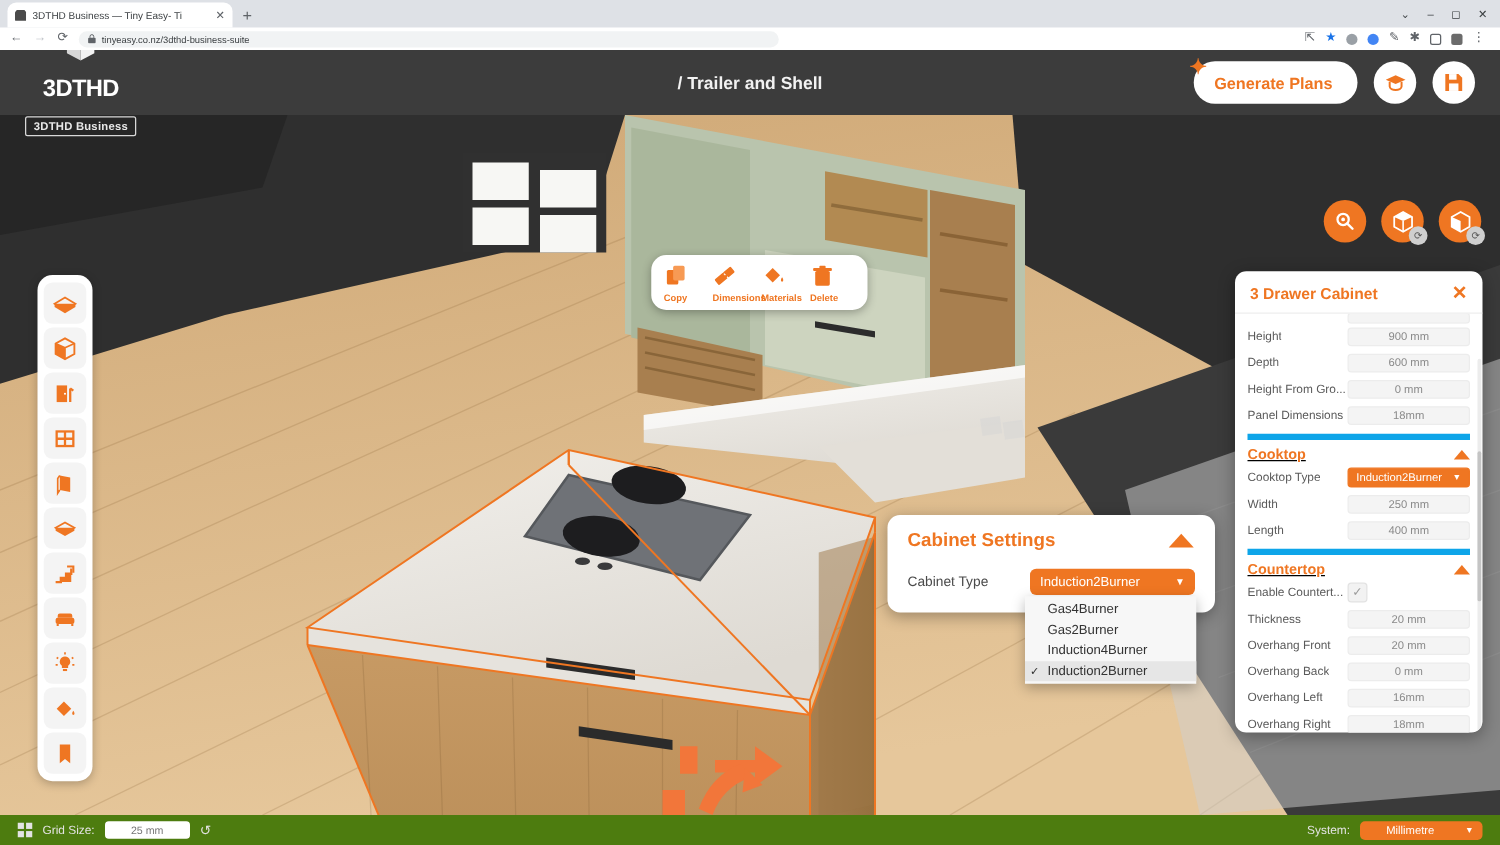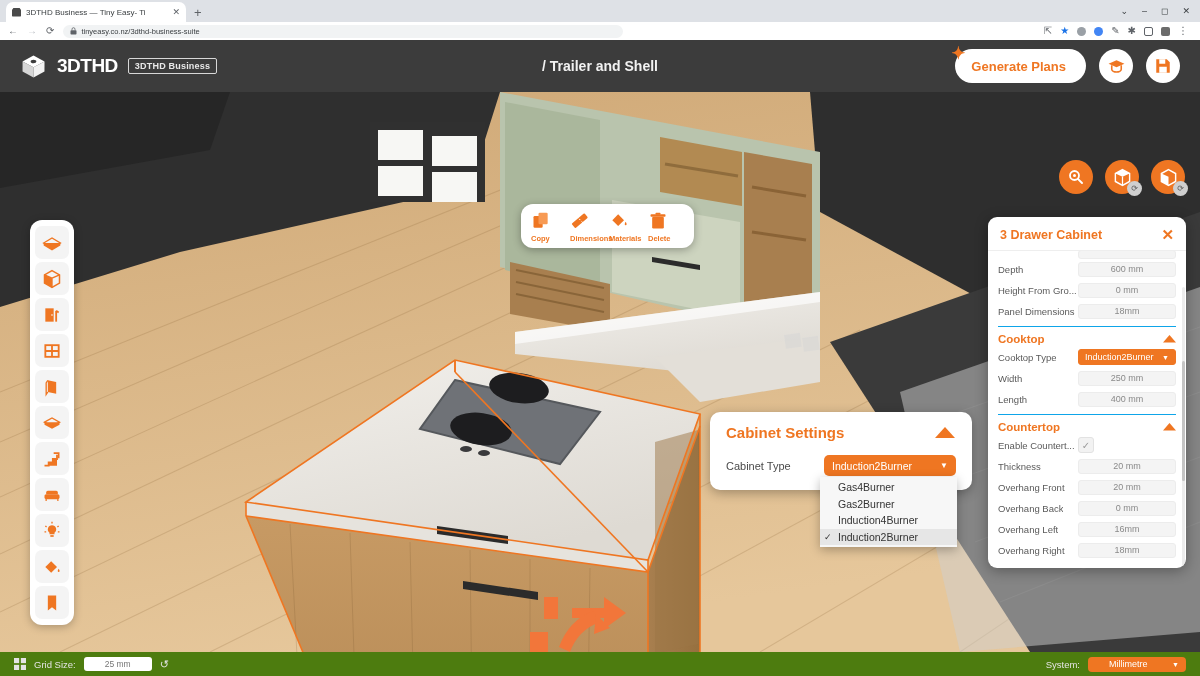--- a/index.html
+++ b/index.html
@@ -47,21 +47,21 @@
   .ext-ico { width: 9px; height: 9px; border-radius: 2px; cursor: pointer; }
 
   
   .app { width: 1200px; height: 636px; position: relative; overflow: hidden; }
 
   
   .appheader {
     height: 52px; background: #3c3c3c; display: flex; align-items: center;
     padding: 0 20px; position: relative; z-index: 40;
   }
-  .logo-wrap { display: flex; align-items: center; gap: 10px; }
+  .logo-wrap { display: flex; align-items: center; gap: 10px; flex-direction: column; }
   .logo-text { color: #fff; font-size: 19px; font-weight: bold; letter-spacing: -0.5px; }
   .logo-badge {
     border: 1px solid #d8d8d8; color: #e8e8e8; font-size: 9px; font-weight: bold;
     padding: 2px 6px; border-radius: 2px; letter-spacing: 0.2px;
   }
   .header-title {
     position: absolute; left: 50%; transform: translateX(-50%);
     color: #f2f2f2; font-size: 14px; font-weight: bold;
   }
   .header-right { margin-left: auto; display: flex; align-items: center; gap: 13px; }
@@ -169,21 +169,21 @@
     background: #ef7622; border-color: #ef7622; color: #fff;
     justify-content: space-between; padding: 0 6px; height: 16px;
   }
   .pcheck {
     width: 16px; height: 16px; background: #f2f2f2; border: 1px solid #e2e2e2; border-radius: 3px;
     display: flex; align-items: center; justify-content: center; font-size: 10px; color: #9a9a9a;
     margin-right: 82px;
   }
   .psection {
     display: flex; align-items: center; justify-content: space-between;
-    border-top: 1px solid #0ea5e9; margin-top: 5px; padding-top: 6px; padding-bottom: 2px;
+    border-top: 5px solid #0ea5e9; margin-top: 5px; padding-top: 6px; padding-bottom: 2px; text-decoration: underline;
   }
   .psection-title { color: #ef7622; font-size: 11.5px; font-weight: bold; }
   .clipped-row { height: 8px; overflow: hidden; display: flex; align-items: flex-end; justify-content: space-between; }
   .scroll-track {
     position: absolute; right: 1px; top: 36px; width: 3px; height: 300px; background: #ececec; border-radius: 2px;
   }
   .scroll-thumb { position: absolute; right: 1px; top: 110px; width: 3px; height: 120px; background: #c4c4c4; border-radius: 2px; }
 
   
   .footer {
@@ -591,20 +591,24 @@
         <span class="props-title">3 Drawer Cabinet</span>
         <span class="props-close">✕</span>
       </div>
       <div class="props-body">
         <div class="clipped-row">
           <span class="plabel" style="color:#d0d0d0">&nbsp;</span>
           <div class="pfield" style="height:9px"></div>
         </div>
 
         <div class="prow">
+          <span class="plabel">Height</span>
+          <div class="pfield">900 mm</div>
+        </div>
+        <div class="prow">
           <span class="plabel">Depth</span>
           <div class="pfield">600 mm</div>
         </div>
         <div class="prow">
           <span class="plabel">Height From Gro...</span>
           <div class="pfield">0 mm</div>
         </div>
         <div class="prow">
           <span class="plabel">Panel Dimensions</span>
           <div class="pfield">18mm</div>

